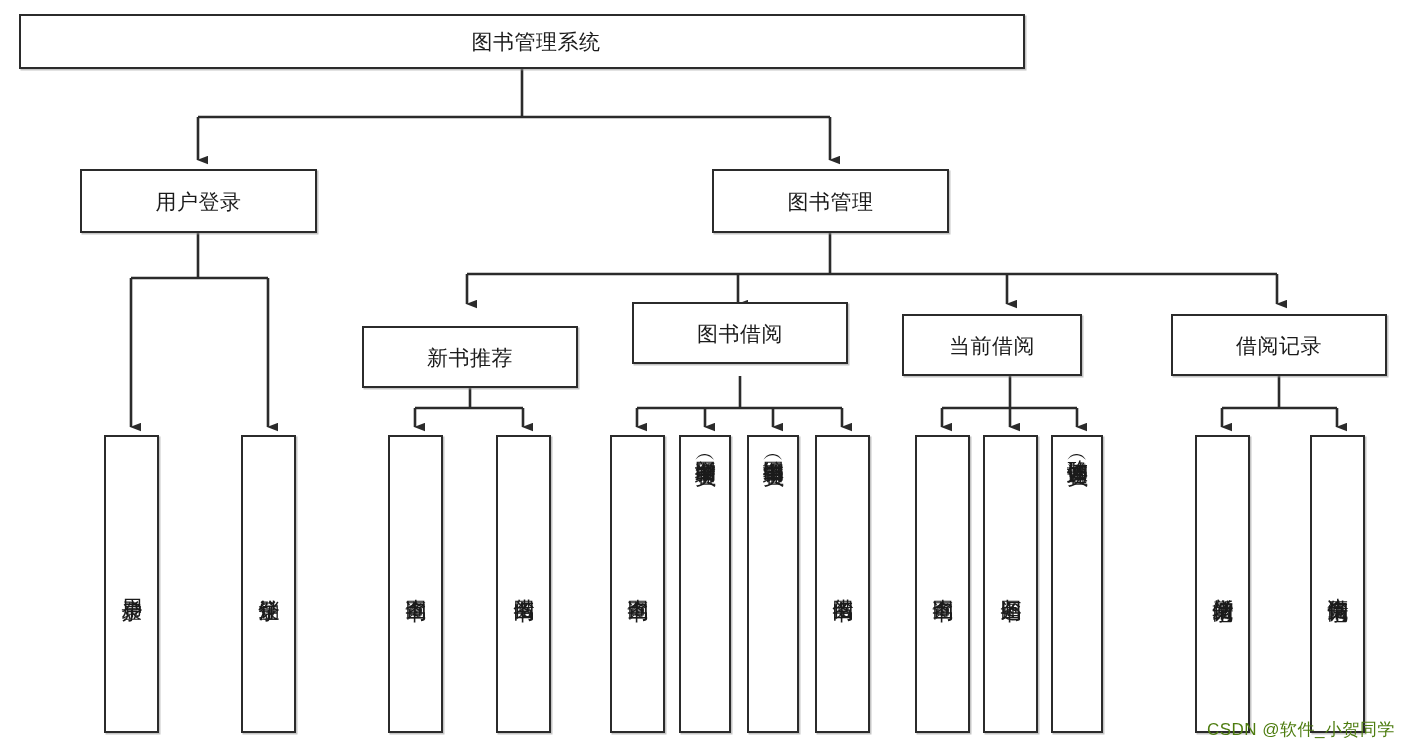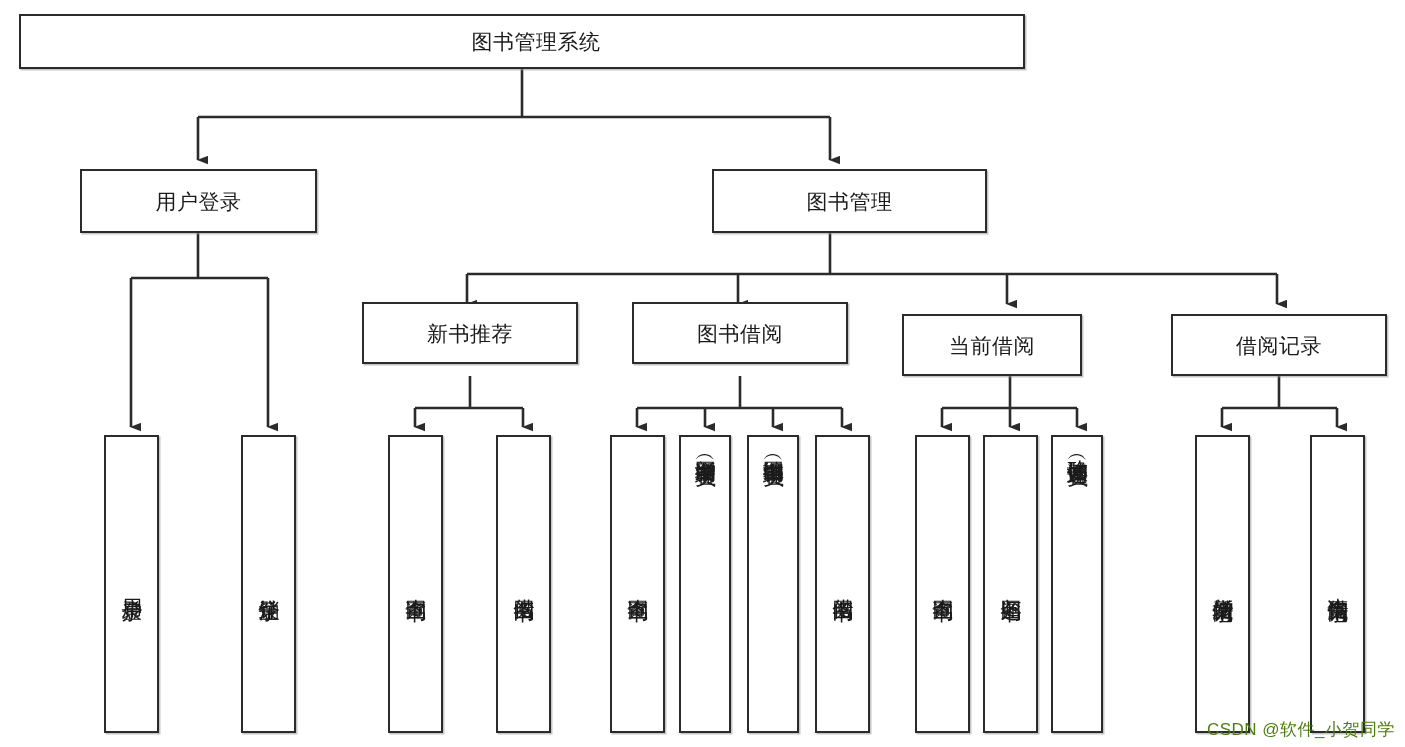--- a/index.html
+++ b/index.html
@@ -132,25 +132,25 @@
   </svg>
 
   <div class="node-box" style="left:19px; top:14px; width:1006px; height:55px;padding-left:28px;">
     <span class="node-label-h">图书管理系统</span>
   </div>
 
   <div class="node-box" style="left:80px; top:169px; width:237px; height:64px;">
     <span class="node-label-h">用户登录</span>
   </div>
 
-  <div class="node-box" style="left:712px; top:169px; width:275px; height:64px;">
+  <div class="node-box" style="left:712px; top:169px; width:237px; height:64px;">
     <span class="node-label-h">图书管理</span>
   </div>
 
-  <div class="node-box" style="left:362px; top:302px; width:216px; height:62px;">
+  <div class="node-box" style="left:362px; top:326px; width:216px; height:62px;">
     <span class="node-label-h">新书推荐</span>
   </div>
 
   <div class="node-box" style="left:632px; top:302px; width:216px; height:62px;">
     <span class="node-label-h">图书借阅</span>
   </div>
 
   <div class="node-box" style="left:902px; top:314px; width:180px; height:62px;">
     <span class="node-label-h">当前借阅</span>
   </div>

